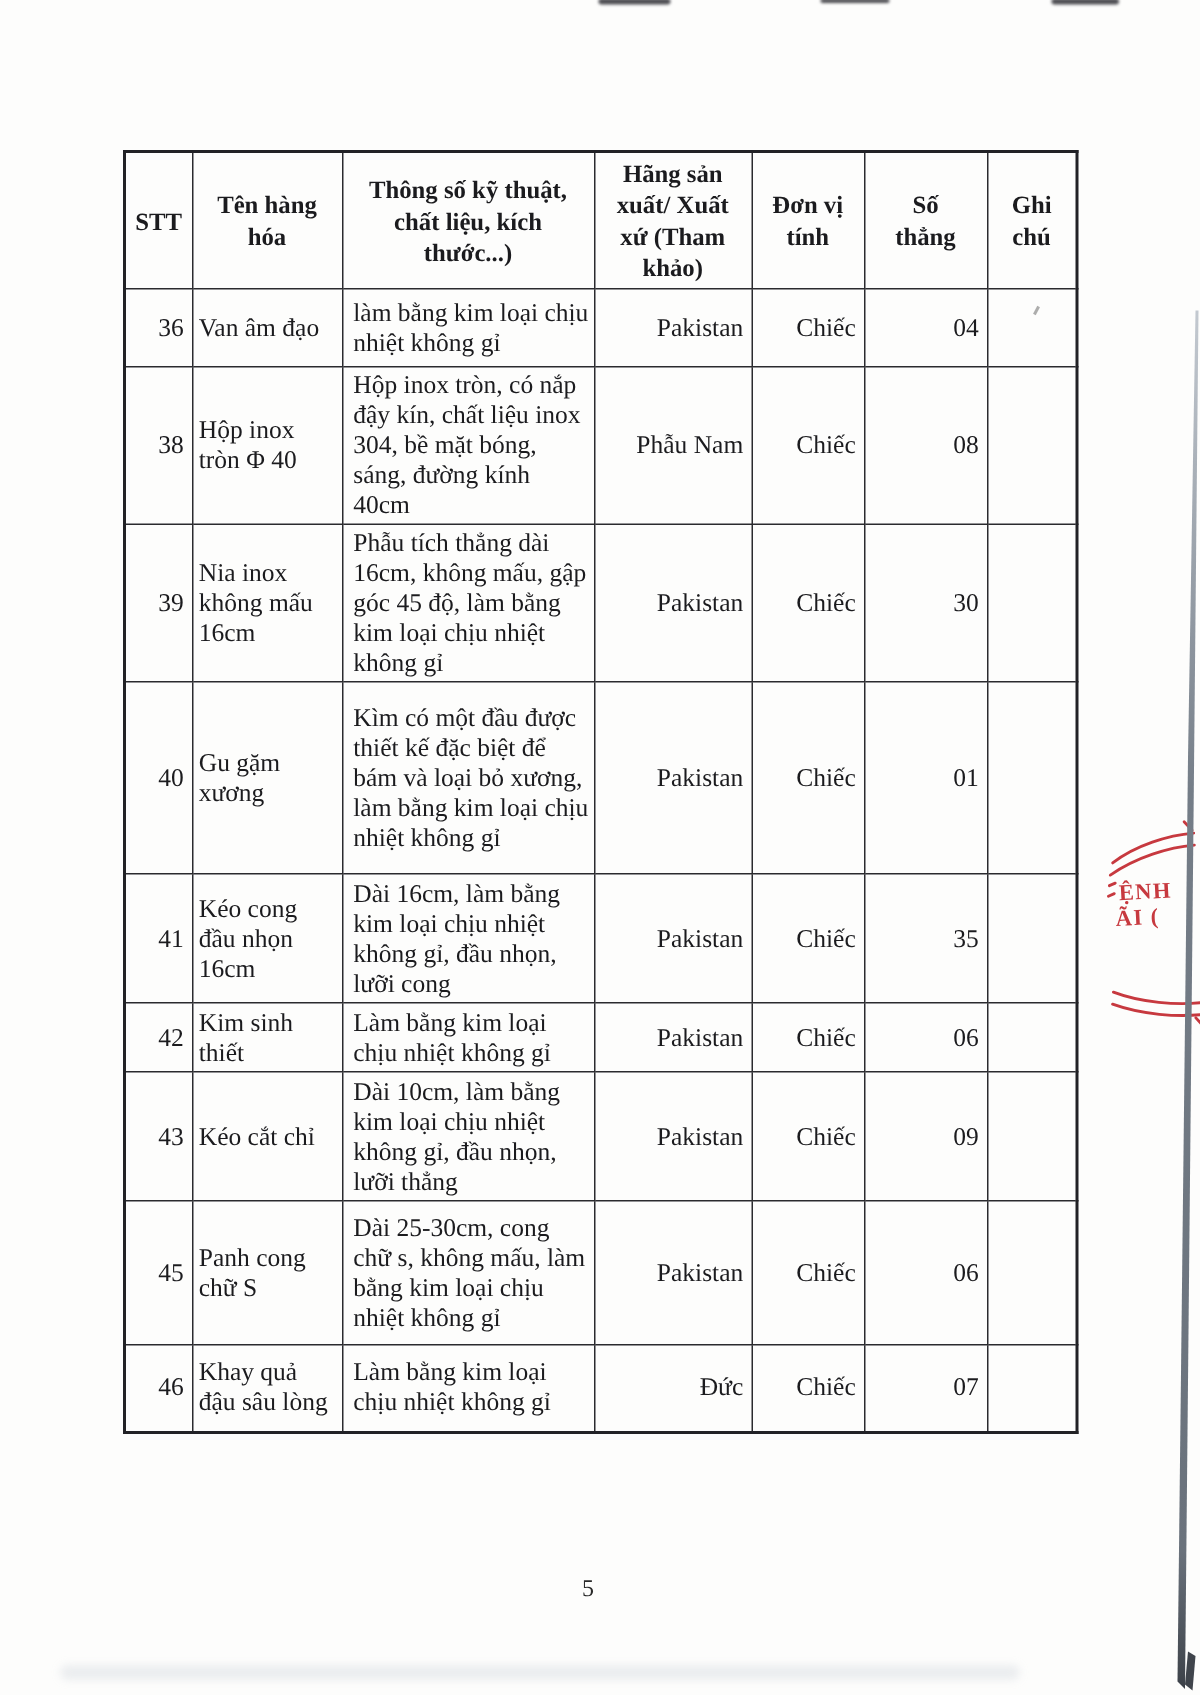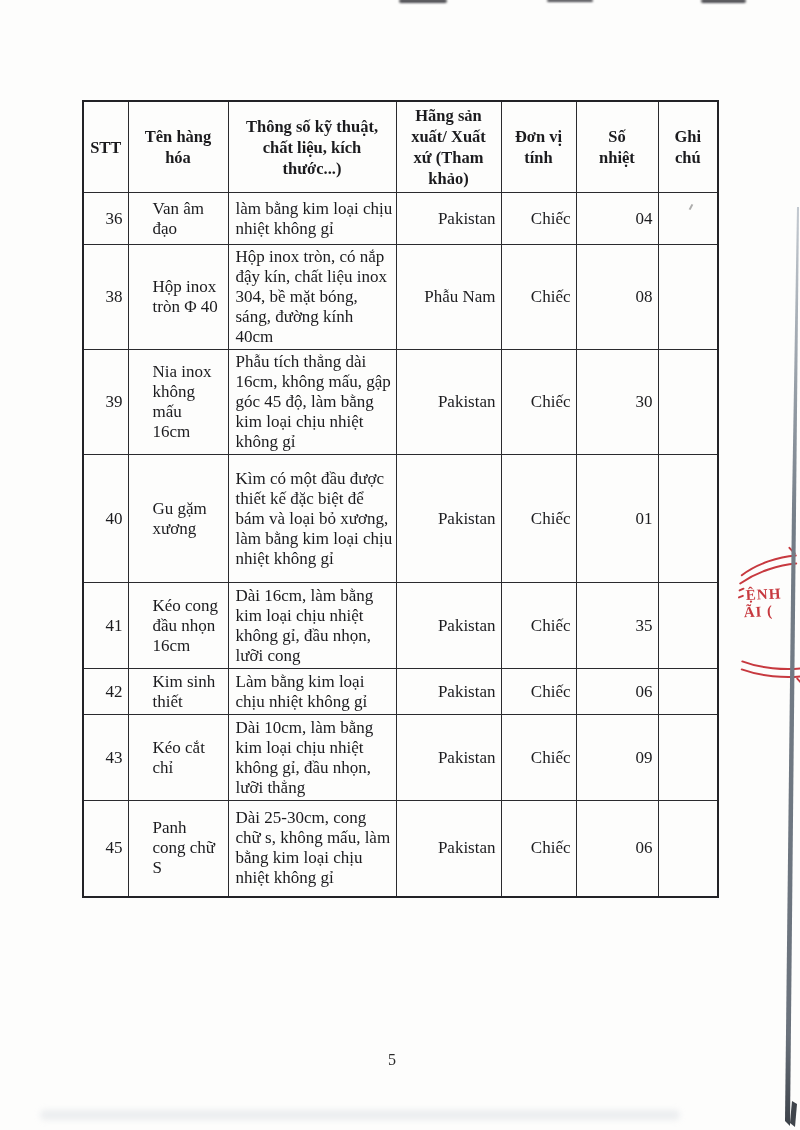--- a/index.html
+++ b/index.html
@@ -14,21 +14,21 @@
     border:2px solid #222226;
   }
   .items th,.items td{border:1.5px solid #2a2a2e;vertical-align:middle;overflow:hidden;}
   .items th{
     font-weight:bold;font-size:16.5px;line-height:21px;text-align:center;
     padding:3px 2px;white-space:pre-line;
   }
   .items td{font-size:17px;line-height:20px;padding:2px 5px;}
   #header-row{height:85px;}
   td.col-stt,td.col-origin,td.col-unit,td.col-qty{text-align:right;}
-  td.col-name{padding:2px 4px 2px 24px;}
+  td.col-name{padding:2px 4px 2px 4px;}
   td.col-spec{padding:2px 3px 2px 7px;}
   td.col-note{padding:0;}
   .page-number{
     position:absolute;left:368px;top:1051px;width:48px;text-align:center;
     font-size:16px;color:#2a2a2a;
   }
   .smudge{position:absolute;background:#4d4d52;filter:blur(1.2px);border-radius:2px;}
   .smudge.s1{left:399px;top:-1px;width:48px;height:4px;}
   .smudge.s2{left:547px;top:-1px;width:46px;height:3px;}
   .smudge.s3{left:701px;top:-1px;width:45px;height:4px;}
@@ -70,21 +70,21 @@
           <th>Thông số kỹ thuật,
 chất liệu, kích
 thước...)</th>
           <th>Hãng sản
 xuất/ Xuất
 xứ (Tham
 khảo)</th>
           <th>Đơn vị
 tính</th>
           <th>Số
-nhiệt</th>
+thẳng</th>
           <th>Ghi
 chú</th>
         </tr>
     </thead>
     <tbody id="body-rows">
         <tr style="height: 52px;">
           <td class="col-stt">36</td>
           <td class="col-name">Van âm đạo</td>
           <td class="col-spec">làm bằng kim loại chịu nhiệt không gỉ</td>
           <td class="col-origin">Pakistan</td>
@@ -146,20 +146,29 @@
           <td class="col-qty">09</td>
           <td class="col-note"></td>
         </tr>
         <tr style="height: 96px;">
           <td class="col-stt">45</td>
           <td class="col-name">Panh cong chữ S</td>
           <td class="col-spec">Dài 25-30cm, cong chữ s, không mấu, làm bằng kim loại chịu nhiệt không gỉ</td>
           <td class="col-origin">Pakistan</td>
           <td class="col-unit">Chiếc</td>
           <td class="col-qty">06</td>
+          <td class="col-note"></td>
+        </tr>
+        <tr style="height: 58px;">
+          <td class="col-stt">46</td>
+          <td class="col-name">Khay quả đậu sâu lòng</td>
+          <td class="col-spec">Làm bằng kim loại chịu nhiệt không gỉ</td>
+          <td class="col-origin">Đức</td>
+          <td class="col-unit">Chiếc</td>
+          <td class="col-qty">07</td>
           <td class="col-note"></td>
         </tr>
       </tbody>
   </table>
 
   <div class="stray-mark"></div>
 
   <svg class="stamp-svg" width="64" height="175" viewBox="0 0 64 175">
     <g transform="rotate(-3 32 87)">
       <g stroke="#c7393f" stroke-width="1.9" fill="none" stroke-linecap="round">

